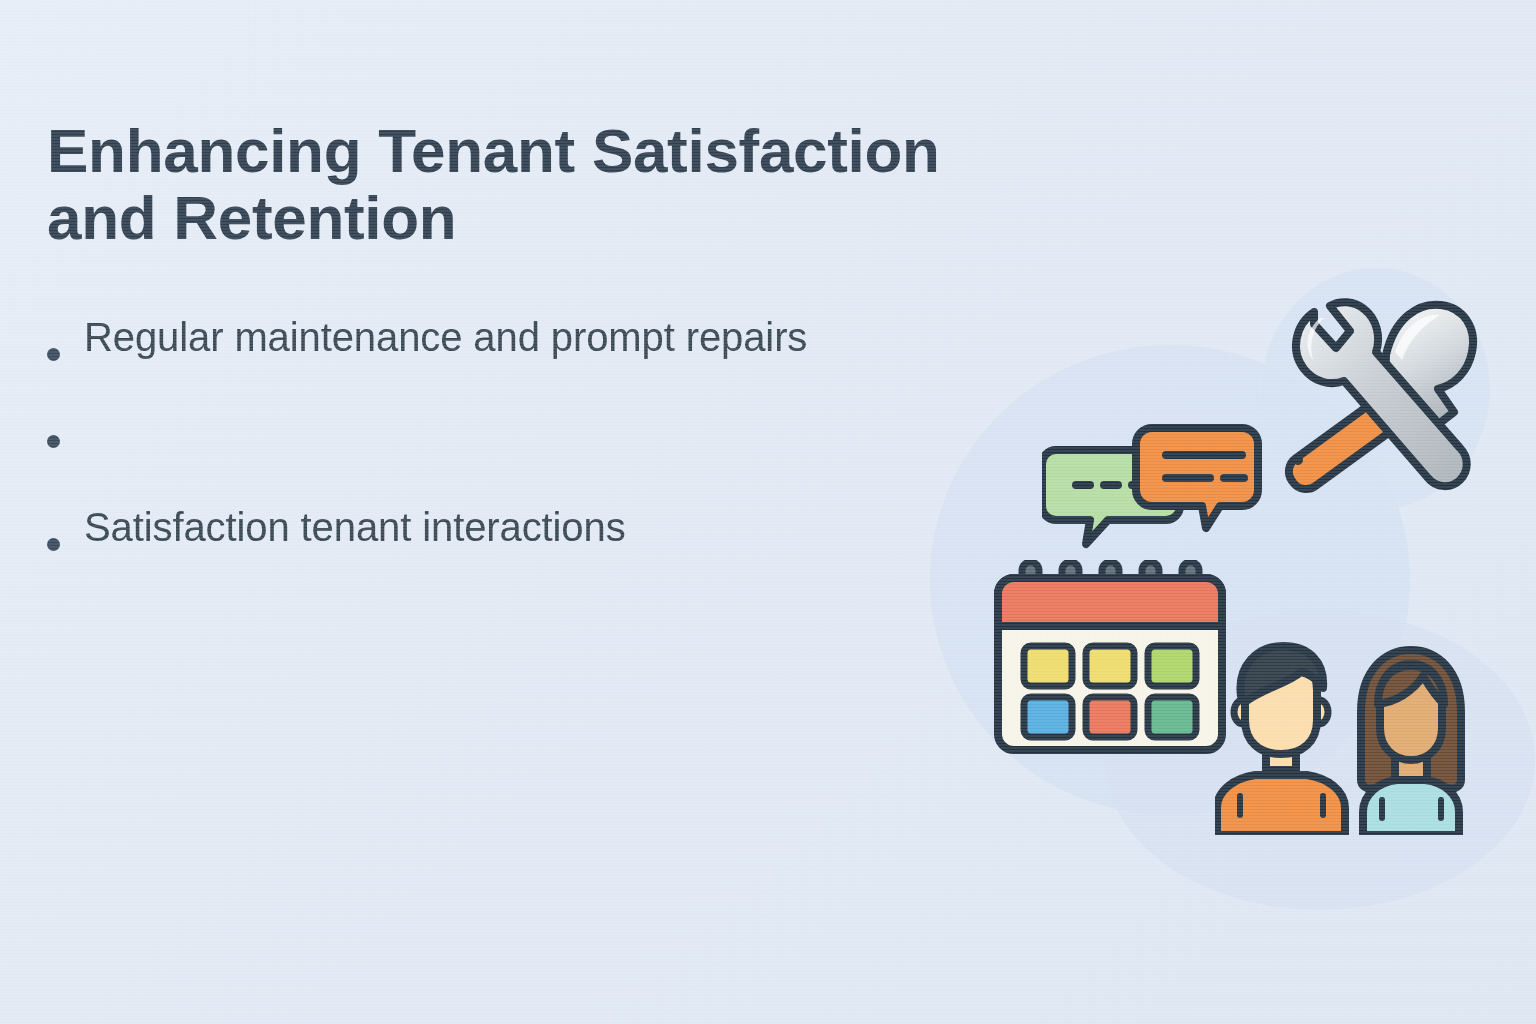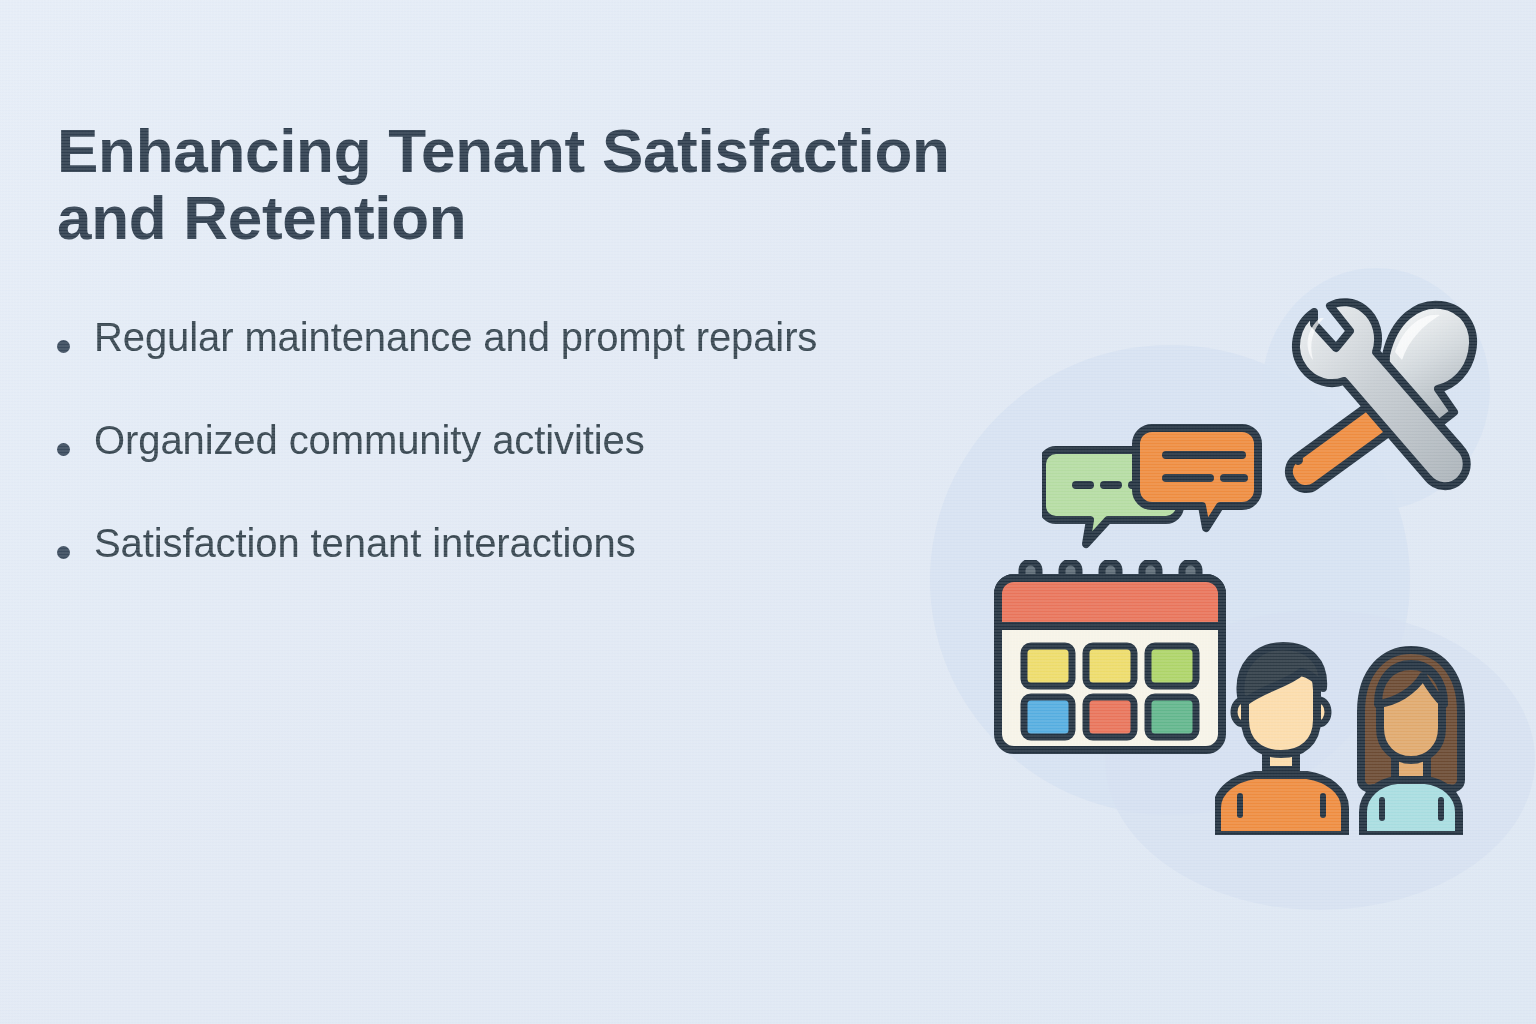--- a/index.html
+++ b/index.html
@@ -35,38 +35,38 @@
 
   
   .blob { position:absolute; border-radius:50%; }
   #blob-large   { left:930px;  top:345px;  width:480px; height:470px; background:#d5e1f1; opacity:.85; }
   #blob-tools   { left:1262px; top:268px;  width:228px; height:242px; background:#d6e2f2; opacity:.9;  }
   #blob-people  { left:1105px; top:610px;  width:430px; height:300px; background:#d4e0f0; opacity:.8;  }
 
   
   #text-col {
     position:absolute;
-    left:57px; top:118px;
+    left:47px; top:118px;
     width:1040px;
   }
   #page-title {
     font-size:62px;
     line-height:1.08;
     font-weight:700;
     color:#2f3e4e;
     letter-spacing:-0.3px;
     white-space:pre-line;
   }
   #bullet-list {
     list-style:none;
     margin-top:62px;
   }
   .bullet-row {
     display:flex;
-    align-items:center;
+    align-items:flex-end;
     margin-bottom:56px;
   }
   .bullet-dot {
     width:13px; height:13px;
     border-radius:50%;
     background:#3a4a5c;
     flex:0 0 13px;
     margin-top:18px;
     margin-right:24px;
   }
@@ -103,21 +103,20 @@
     <h1 id="page-title">Enhancing Tenant Satisfaction
 and Retention</h1>
 
     <ul id="bullet-list">
       <li class="bullet-row">
         <span class="bullet-dot"></span>
         <span class="bullet-text">Regular maintenance and prompt repairs</span>
       </li>
       <li class="bullet-row">
         <span class="bullet-dot"></span>
-        <span class="bullet-text">Organized community activities</span>
       </li>
       <li class="bullet-row">
         <span class="bullet-dot"></span>
         <span class="bullet-text">Satisfaction tenant interactions</span>
       </li>
     </ul>
   </div>
 
   <div id="illustration">
 

